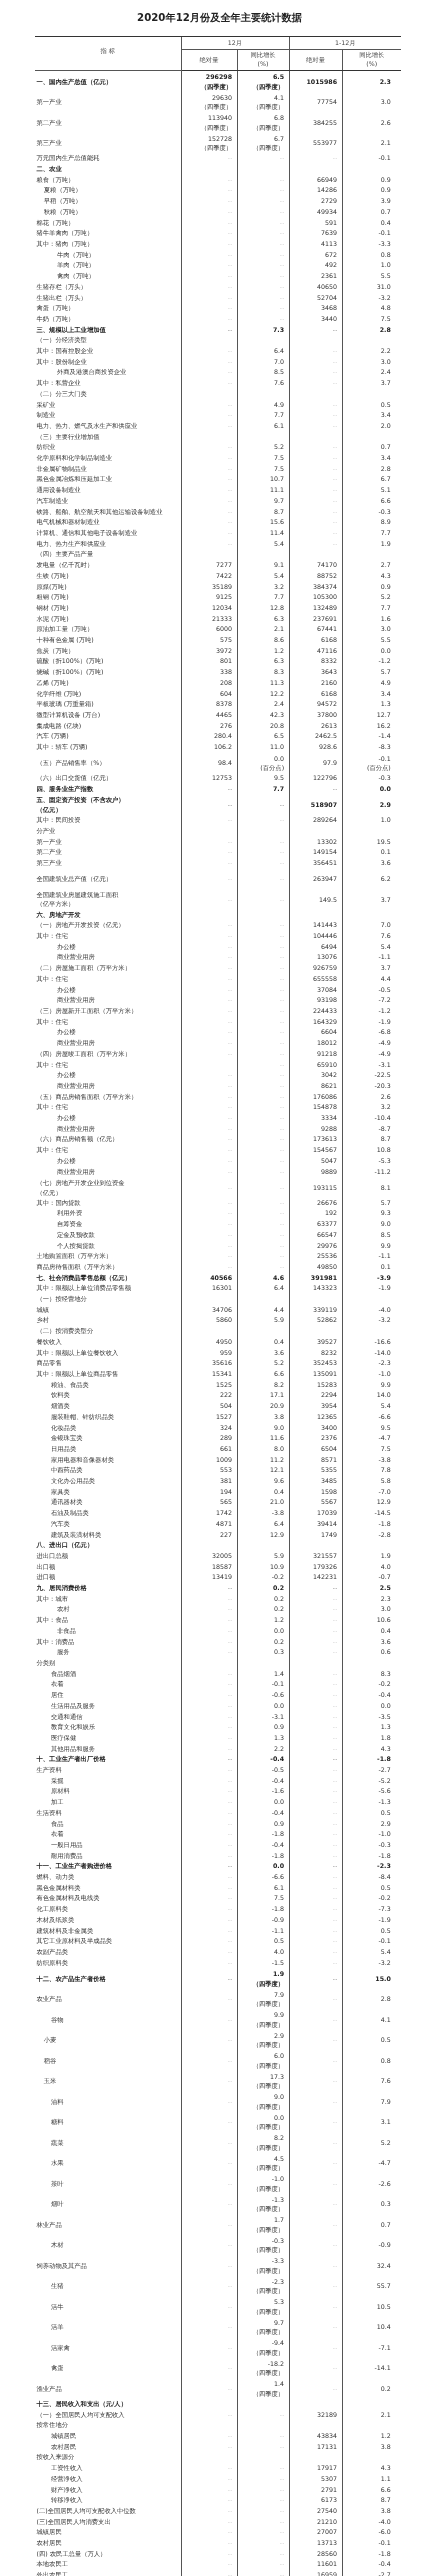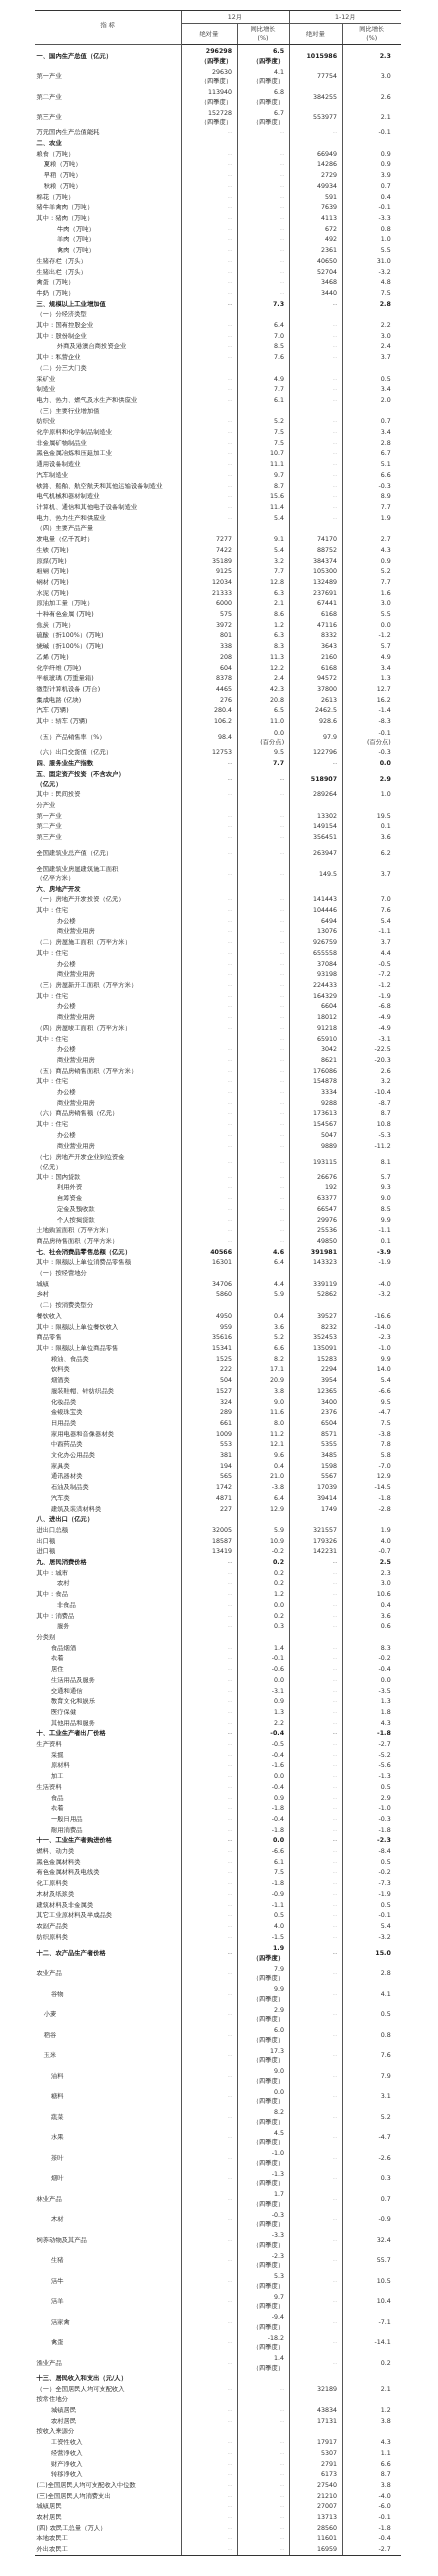--- a/index.html
+++ b/index.html
@@ -24,20 +24,21 @@
   .dots{color:#999;font-size:4.4px;}
   tbody tr:last-child td{border-bottom:1.5px solid #333;}
   .in1{padding-left:8.8px !important;}
   .in2{padding-left:22px !important;}
   .in3{padding-left:16px !important;}
 </style>
 </head>
 <body>
 
 <div class="page">
+  <h1>2020年12月份及全年主要统计数据</h1>
 
   <table>
     <colgroup>
         <col class="c0">
         <col class="c1">
         <col class="c2">
         <col class="c3">
         <col class="c4">
       </colgroup>
     <thead>

